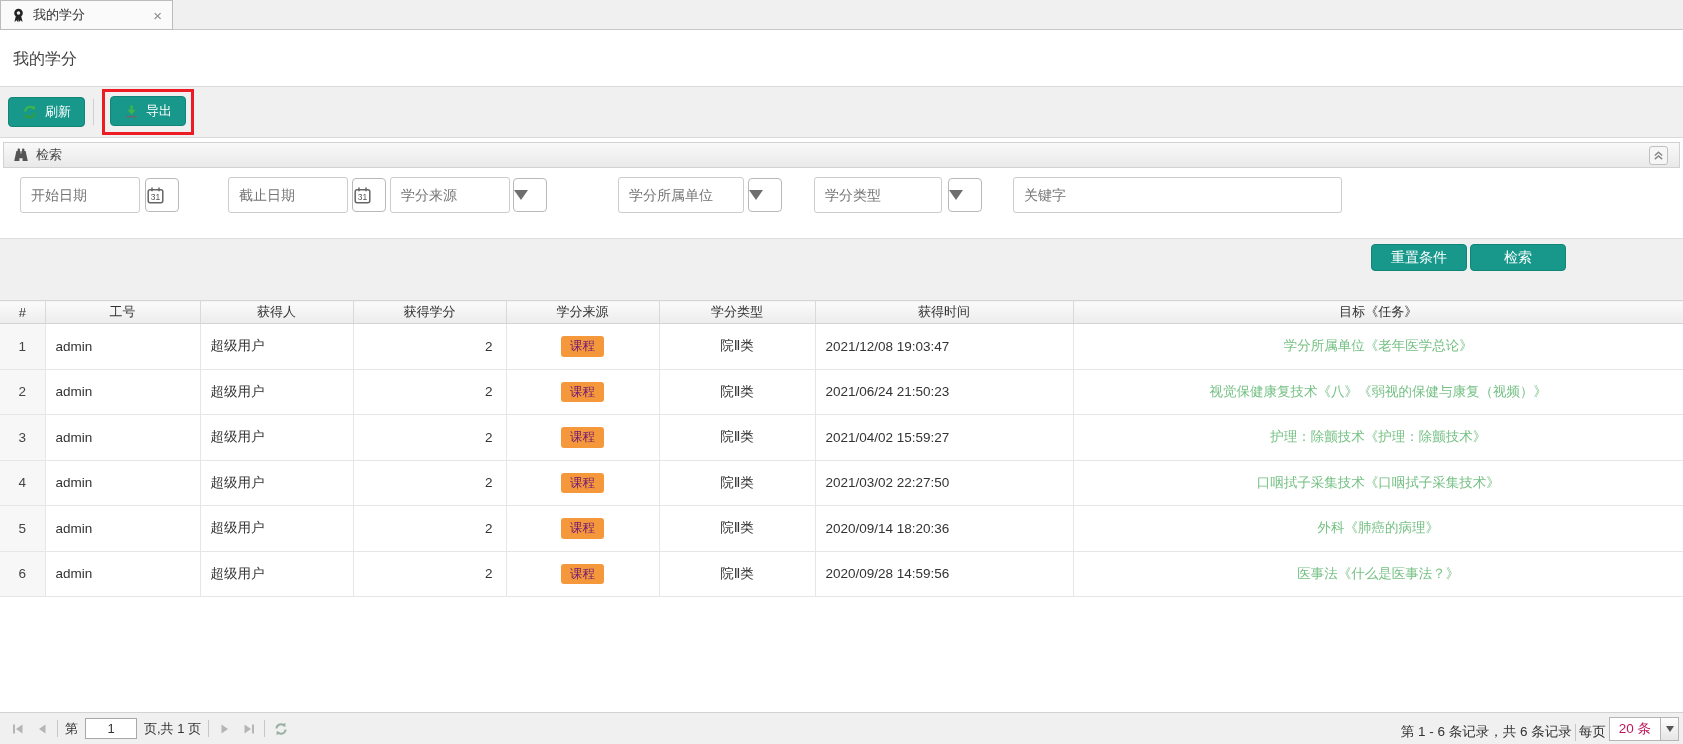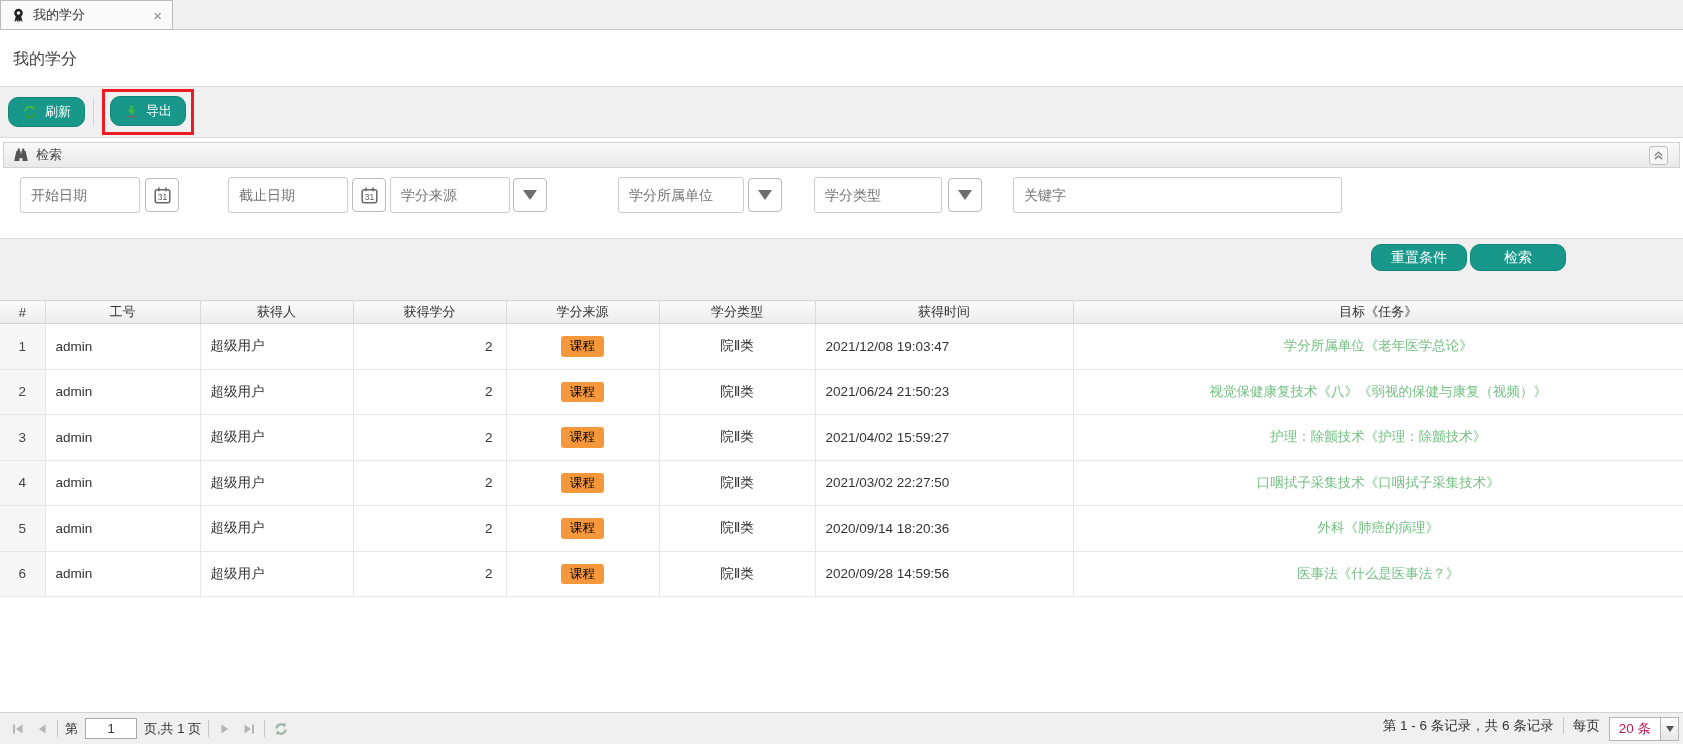--- a/index.html
+++ b/index.html
@@ -15,40 +15,40 @@
   .tab svg{flex:0 0 auto}
 
   
   .title-area{position:absolute;top:31px;left:0;right:0;height:55px;background:#fff}
   .title-area h1{font-size:16px;font-weight:normal;color:#444;padding:18px 0 0 13px}
 
   
   .toolbar{position:absolute;top:86px;left:0;right:0;height:52px;background:#f0f0f0;
            border-top:1px solid #d9d9d9;border-bottom:1px solid #d9d9d9;
            display:flex;align-items:center;padding-left:8px}
-  .btn-teal{background:#17988b;color:#fff;border:1px solid #118577;border-radius:10px;height:30px;
+  .btn-teal{background:#17988b;color:#fff;border:1px solid #118577;border-radius:4px;height:30px;
             display:inline-flex;align-items:center;gap:7px;padding:0 13px;font-size:13px;cursor:pointer}
   .btn-teal svg{flex:0 0 auto}
   .tsep{width:1px;height:26px;background:#d0d0d0;margin:0 8px}
   .export-hl{border:3px solid #ec1b24;padding:4px 5px 6px 5px;display:inline-flex;background:transparent}
 
   
   .search-hdr{position:absolute;top:142px;left:3px;right:3px;height:26px;
               background:linear-gradient(#f9f9f9,#e9e9e9);border:1px solid #d2d2d2;
               display:flex;align-items:center;gap:7px;padding-left:9px;font-size:13px;color:#444}
   .collapse-btn{position:absolute;right:11px;top:3px;width:19px;height:19px;border:1px solid #c0c0c0;
                 border-radius:3px;background:#f6f6f6;display:flex;align-items:center;justify-content:center;cursor:pointer}
 
   
   .filters{position:absolute;top:168px;left:0;right:0;height:70px;background:#fff}
   .filters input{position:absolute;top:9px;height:36px;border:1px solid #ccc;border-radius:3px;
                  padding:0 10px;font-size:14px;color:#555;font-family:inherit;background:#fff}
   .filters input::placeholder{color:#757575;opacity:1}
   .sq-btn{position:absolute;top:10px;width:34px;height:34px;border:1px solid #b9b9b9;border-radius:4px;
-          background:#fff;display:flex;align-items:center;justify-content:center;cursor:pointer}
+          background:#fff;display:flex;align-items:center;cursor:pointer}
   .caret{width:0;height:0;border-left:7px solid transparent;border-right:7px solid transparent;border-top:10px solid #6e6e6e}
   .f-start{left:20px;width:120px}   .c1{left:145px}
   .f-end{left:228px;width:120px}    .c2{left:352px}
   .f-source{left:390px;width:120px} .d1{left:513px}
   .f-unit{left:618px;width:126px}   .d2{left:748px}
   .f-type{left:814px;width:128px}   .d3{left:948px}
   .f-key{left:1013px;width:329px}
 
   
   .actions{position:absolute;top:238px;left:0;right:0;height:62px;background:#f0f0f0;border-top:1px solid #ddd}
@@ -61,28 +61,28 @@
   table{border-collapse:collapse;table-layout:fixed;width:1683px;font-size:13.5px}
   thead th{height:23px;font-weight:normal;color:#333;font-size:13px;
            background:linear-gradient(#fbfbfb,#ececec);
            border-top:1px solid #d5d5d5;border-bottom:1px solid #d5d5d5;border-right:1px solid #d9d9d9}
   thead th:last-child{border-right:none}
   tbody td{height:40px;border-bottom:1px solid #e6e6e6;border-right:1px solid #e6e6e6;padding:12px 10px;background:#fff}
   tbody td:last-child{border-right:none}
   td.idx{background:#f7f7f7;text-align:center;color:#444;padding:0}
   td.num{text-align:right;padding-right:13px}
   td.ctr{text-align:center}
-  .badge{display:inline-block;background:#f5983b;color:#000000;font-size:12.5px;padding:4px 9px;border-radius:3px;line-height:1}
+  .badge{display:inline-block;background:#f5983b;color:#701a75;font-size:12.5px;padding:4px 9px;border-radius:3px;line-height:1}
   .tlink{color:#74c083;text-decoration:none;cursor:pointer}
 
   
   .pager{position:absolute;top:712px;left:0;right:0;height:32px;background:#f0f0f0;border-top:1px solid #d2d2d2;
          display:flex;align-items:center;justify-content:space-between;font-size:13px;color:#333}
   .pager-left{display:flex;align-items:center;gap:7px;padding-left:9px}
-  .pager-right{display:flex;align-items:flex-start;gap:9px;padding-right:4px;font-size:13.5px}
+  .pager-right{display:flex;align-items:flex-end;gap:3px;padding-right:4px;font-size:13.5px}
   .vsep{width:1px;height:17px;background:#c6c6c6}
   .pg-ic{width:17px;height:17px;display:flex;align-items:center;justify-content:center;cursor:pointer}
   .page-input{width:52px;height:21px;border:1px solid #a8a8a8;text-align:center;font-size:13px;font-family:inherit;color:#333}
   .pp-select{display:flex;align-items:stretch;height:24px;border:1px solid #b5b5b5;background:#fff;cursor:pointer}
   .pp-val{padding:0 9px;display:flex;align-items:center;font-size:13.5px;color:#be185d;min-width:50px}
   .pp-arrow{width:18px;border-left:1px solid #b5b5b5;background:linear-gradient(#fdfdfd,#e6e6e6);
             display:flex;align-items:center;justify-content:center}
   .pp-arrow i{width:0;height:0;border-left:4px solid transparent;border-right:4px solid transparent;border-top:6px solid #555}
 </style>
 </head>

